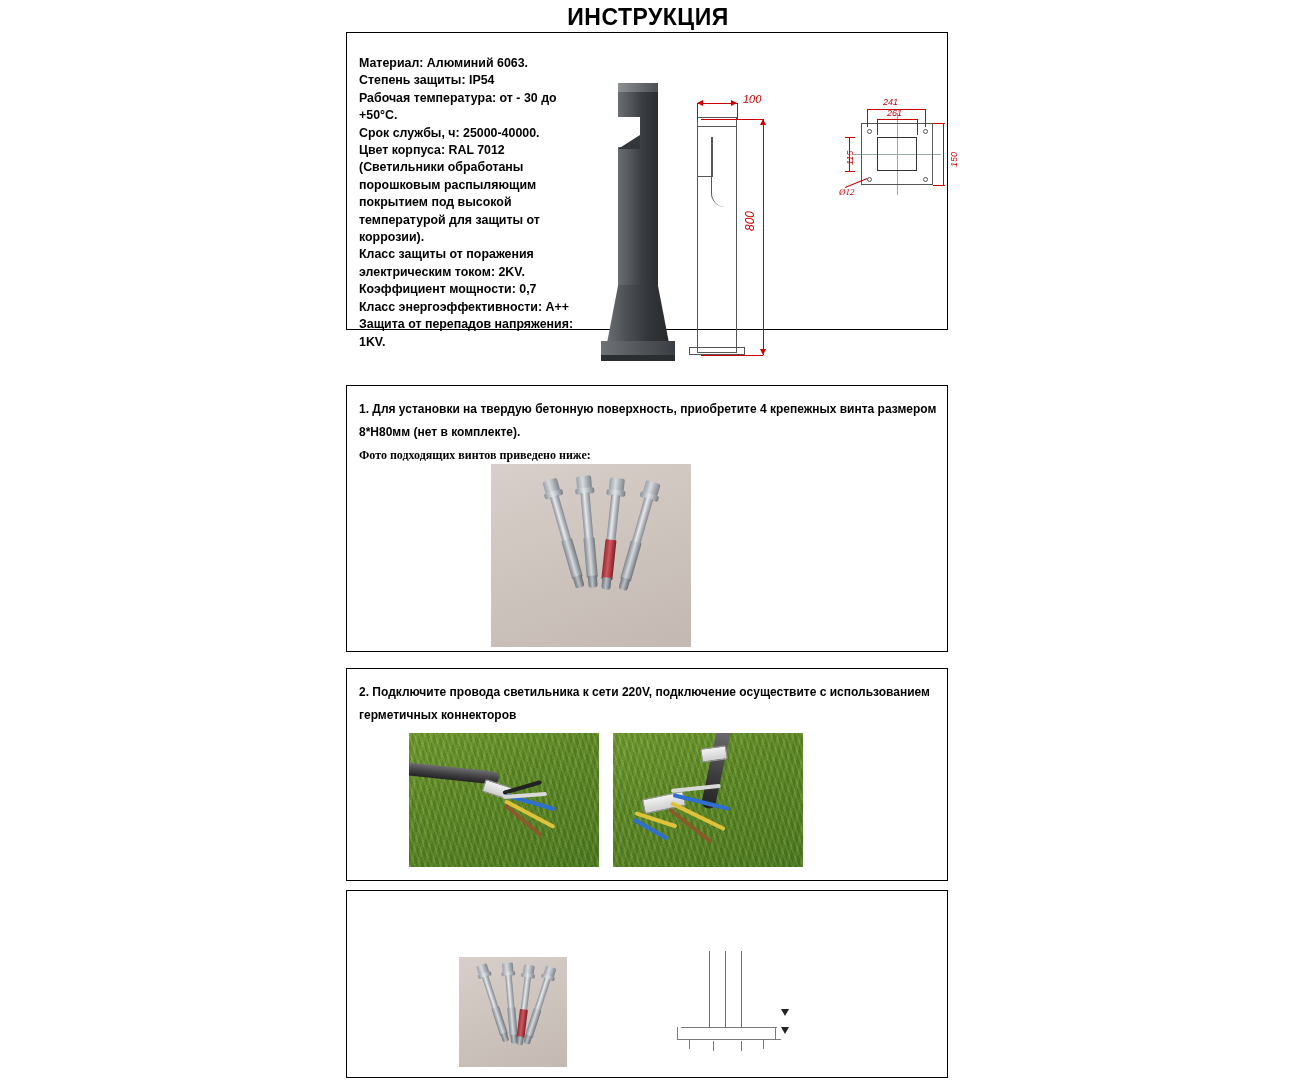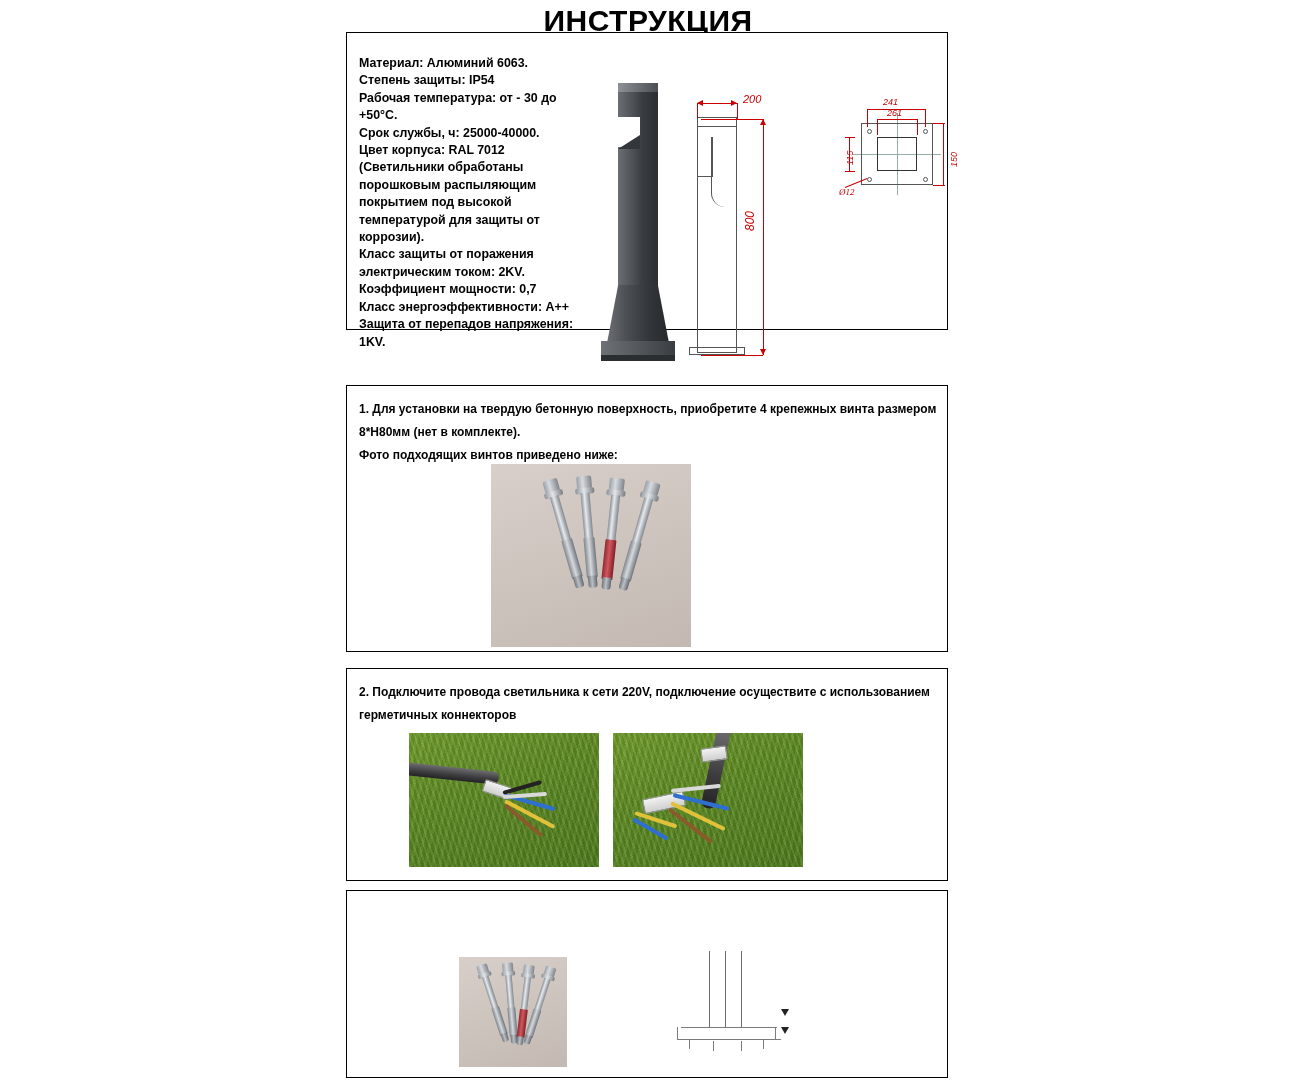--- a/index.html
+++ b/index.html
@@ -20,21 +20,21 @@
     width: 1296px;
     height: 1080px;
   }
   
   .doc-title {
     position: absolute;
     left: 0;
     top: 4px;
     width: 1296px;
     text-align: center;
-    font-size: 30px;
+    font-size: 23px;
     font-weight: bold;
     letter-spacing: 0.5px;
   }
   .doc-model {
     position: absolute;
     left: 0;
     top: 36px;
     width: 1296px;
     text-align: center;
     font-size: 12.5px;
@@ -64,21 +64,21 @@
   }
   .step-text {
     position: absolute;
     left: 12px;
     top: 12px;
     right: 10px;
     font-size: 12px;
     font-weight: bold;
     line-height: 23px;
   }
-  .step-text .l2 { display: block; }
+  .step-text .l2 { display: block; font-family: Liberation Serif, serif; }
 
   
   .lamp {
     position: absolute;
     left: 246px;
     top: 50px;
     width: 110px;
     height: 285px;
   }
   .lamp .body {
@@ -506,21 +506,21 @@
     <div class="tdraw">
       <div class="outline"></div>
       <div class="top-cap"></div>
       <div class="slot"></div>
       <div class="curve"></div>
       <div class="foot"></div>
 
       <div class="dim-h-tickL"></div>
       <div class="dim-h-tickR"></div>
       <div class="dim-h-100"></div>
-      <div class="dim-label-100">200</div>
+      <div class="dim-label-100">100</div>
 
       <div class="dim-v-lineT"></div>
       <div class="dim-v-lineB"></div>
       <div class="dim-v"></div>
       <div class="dim-label-800">800</div>
     </div>
 
     <div class="plate">
       <div class="cl-h"></div>
       <div class="cl-v"></div>

